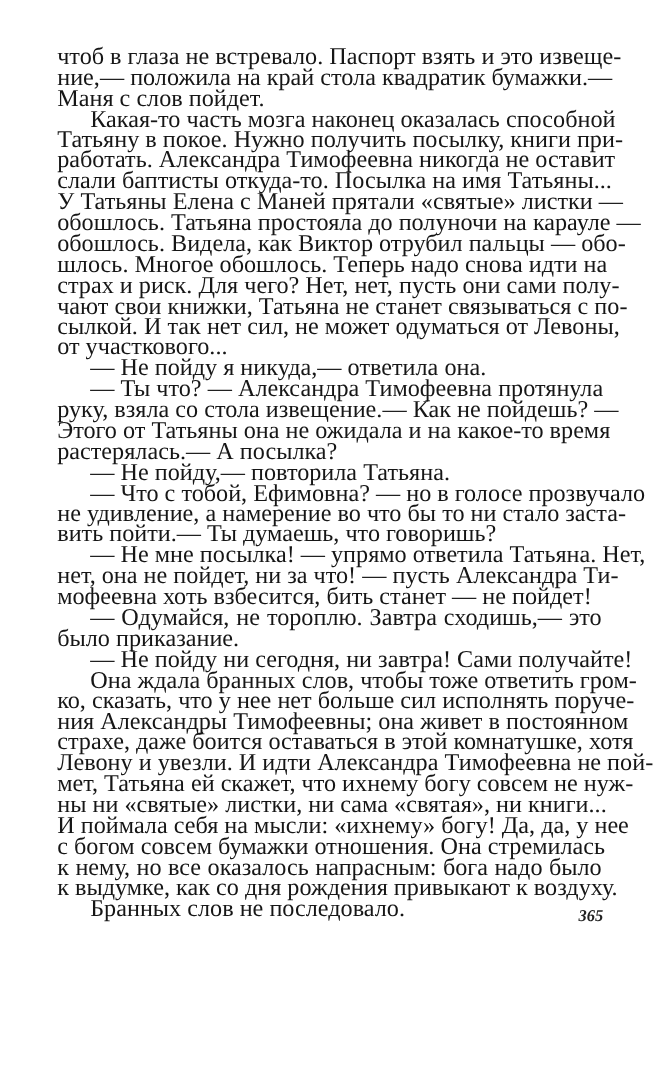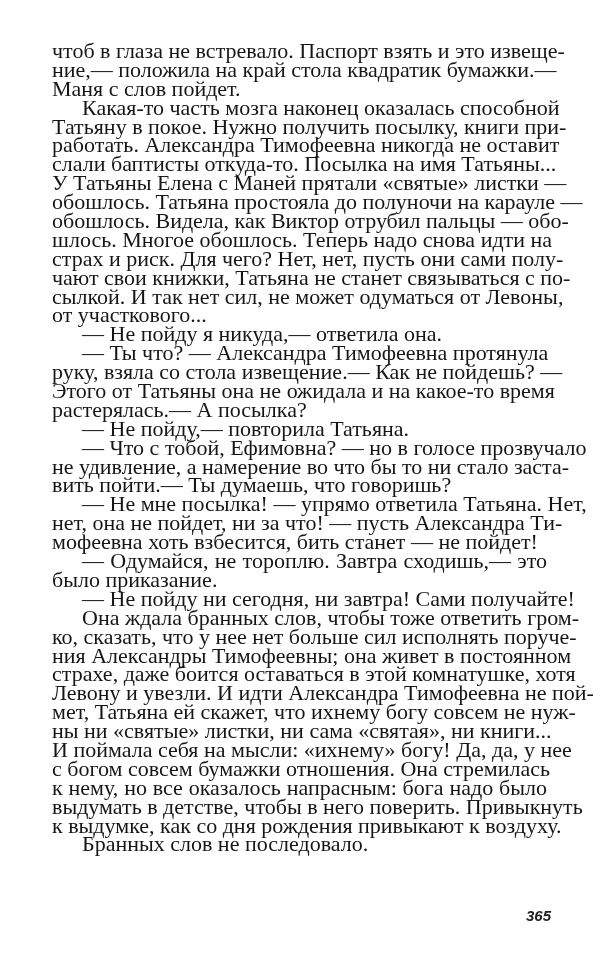--- a/index.html
+++ b/index.html
@@ -33,22 +33,22 @@
     }
     .line.last {
       text-align-last: left;
     }
     .line.indent {
       padding-left: 30px;
     }
     .page-number {
       position: absolute;
       left: 526px;
-      top: 907px;
-      font-family: Liberation Sans, sans-serif;
+      top: 825px;
+      font-family: Liberation Serif, serif;
       font-style: italic;
       font-weight: bold;
       font-size: 15px;
       color: #222;
     }
   </style>
 </head>
 <body>
 
 <div class="page" id="page-text">
@@ -85,17 +85,16 @@
     <span class="line indent">Она ждала бранных слов, чтобы тоже ответить гром-</span>
     <span class="line">ко, сказать, что у нее нет больше сил исполнять поруче-</span>
     <span class="line">ния Александры Тимофеевны; она живет в постоянном</span>
     <span class="line">страхе, даже боится оставаться в этой комнатушке, хотя</span>
     <span class="line">Левону и увезли. И идти Александра Тимофеевна не пой-</span>
     <span class="line">мет, Татьяна ей скажет, что ихнему богу совсем не нуж-</span>
     <span class="line">ны ни «святые» листки, ни сама «святая», ни книги...</span>
     <span class="line">И поймала себя на мысли: «ихнему» богу! Да, да, у нее</span>
     <span class="line">с богом совсем бумажки отношения. Она стремилась</span>
     <span class="line">к нему, но все оказалось напрасным: бога надо было</span>
-    <span class="line">выдумать в детстве, чтобы в него поверить. Привыкнуть</span>
     <span class="line last">к выдумке, как со дня рождения привыкают к воздуху.</span>
     <span class="line indent last">Бранных слов не последовало.</span>
   </div>
 <div class="page-number">365</div>
 
 </body></html>

